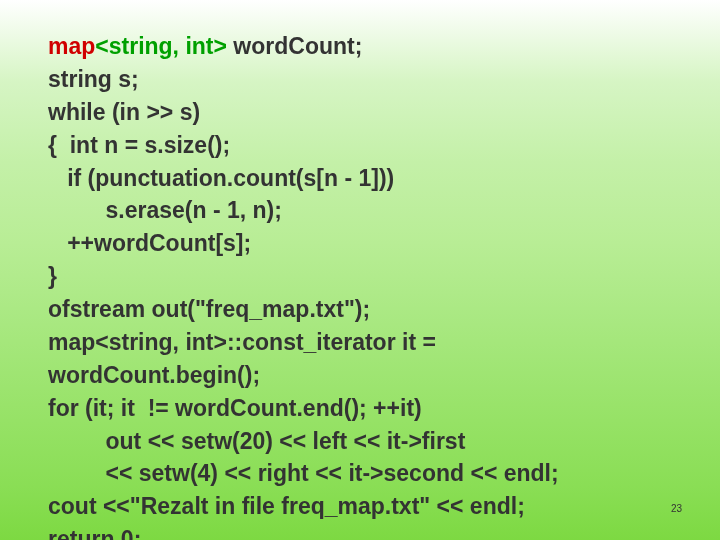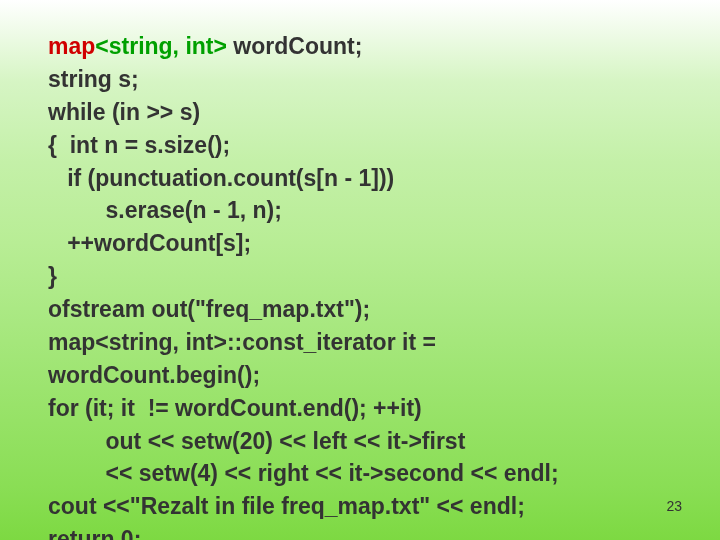--- a/index.html
+++ b/index.html
@@ -20,21 +20,21 @@
   .content {
     padding: 14px 0 0 32px;
     line-height: 1.43;
   }
   .red { color: #d00000; }
   .green { color: #00a000; }
   .pagenum {
     position: absolute;
     right: 38px;
     bottom: 26px;
-    font-size: 14px;
+    font-size: 10px;
     font-weight: normal;
     color: #333;
   }
   pre.code {
     margin: 16px;
     font-family: Arial, Helvetica, sans-serif;
     font-weight: bold;
     white-space: pre;
   }
 </style>

